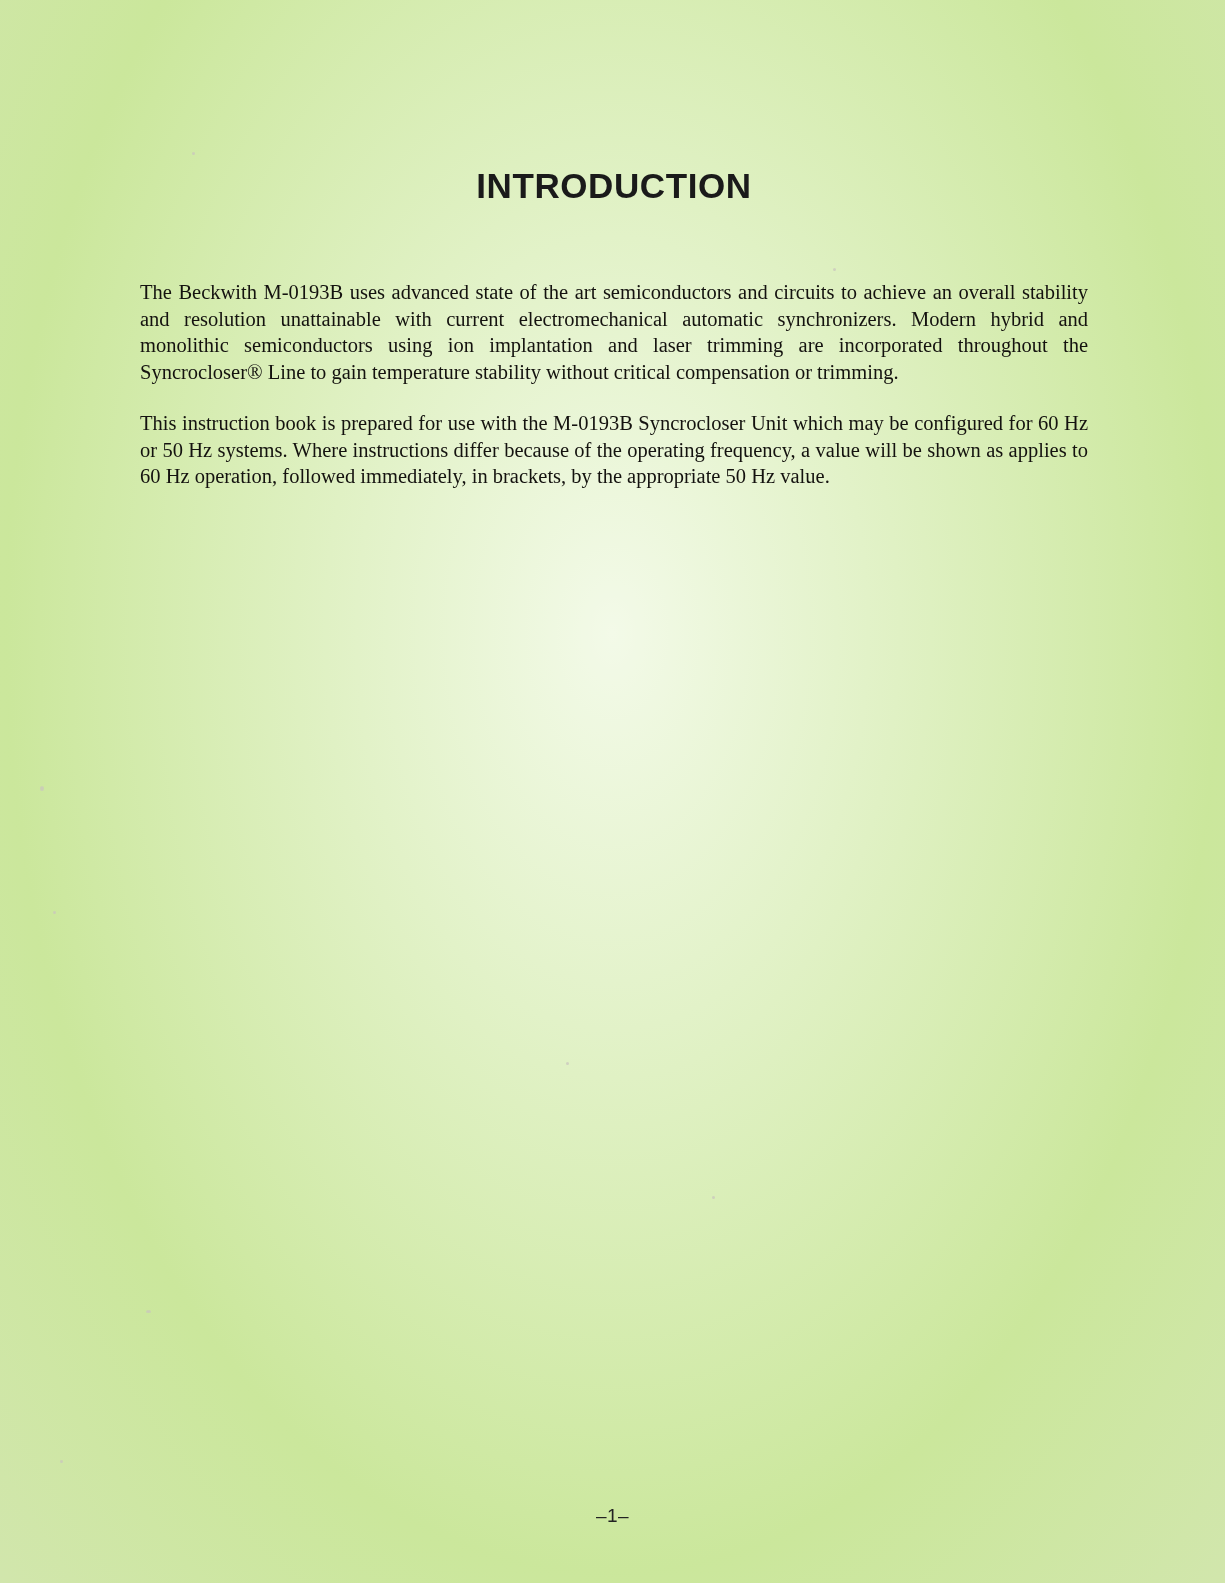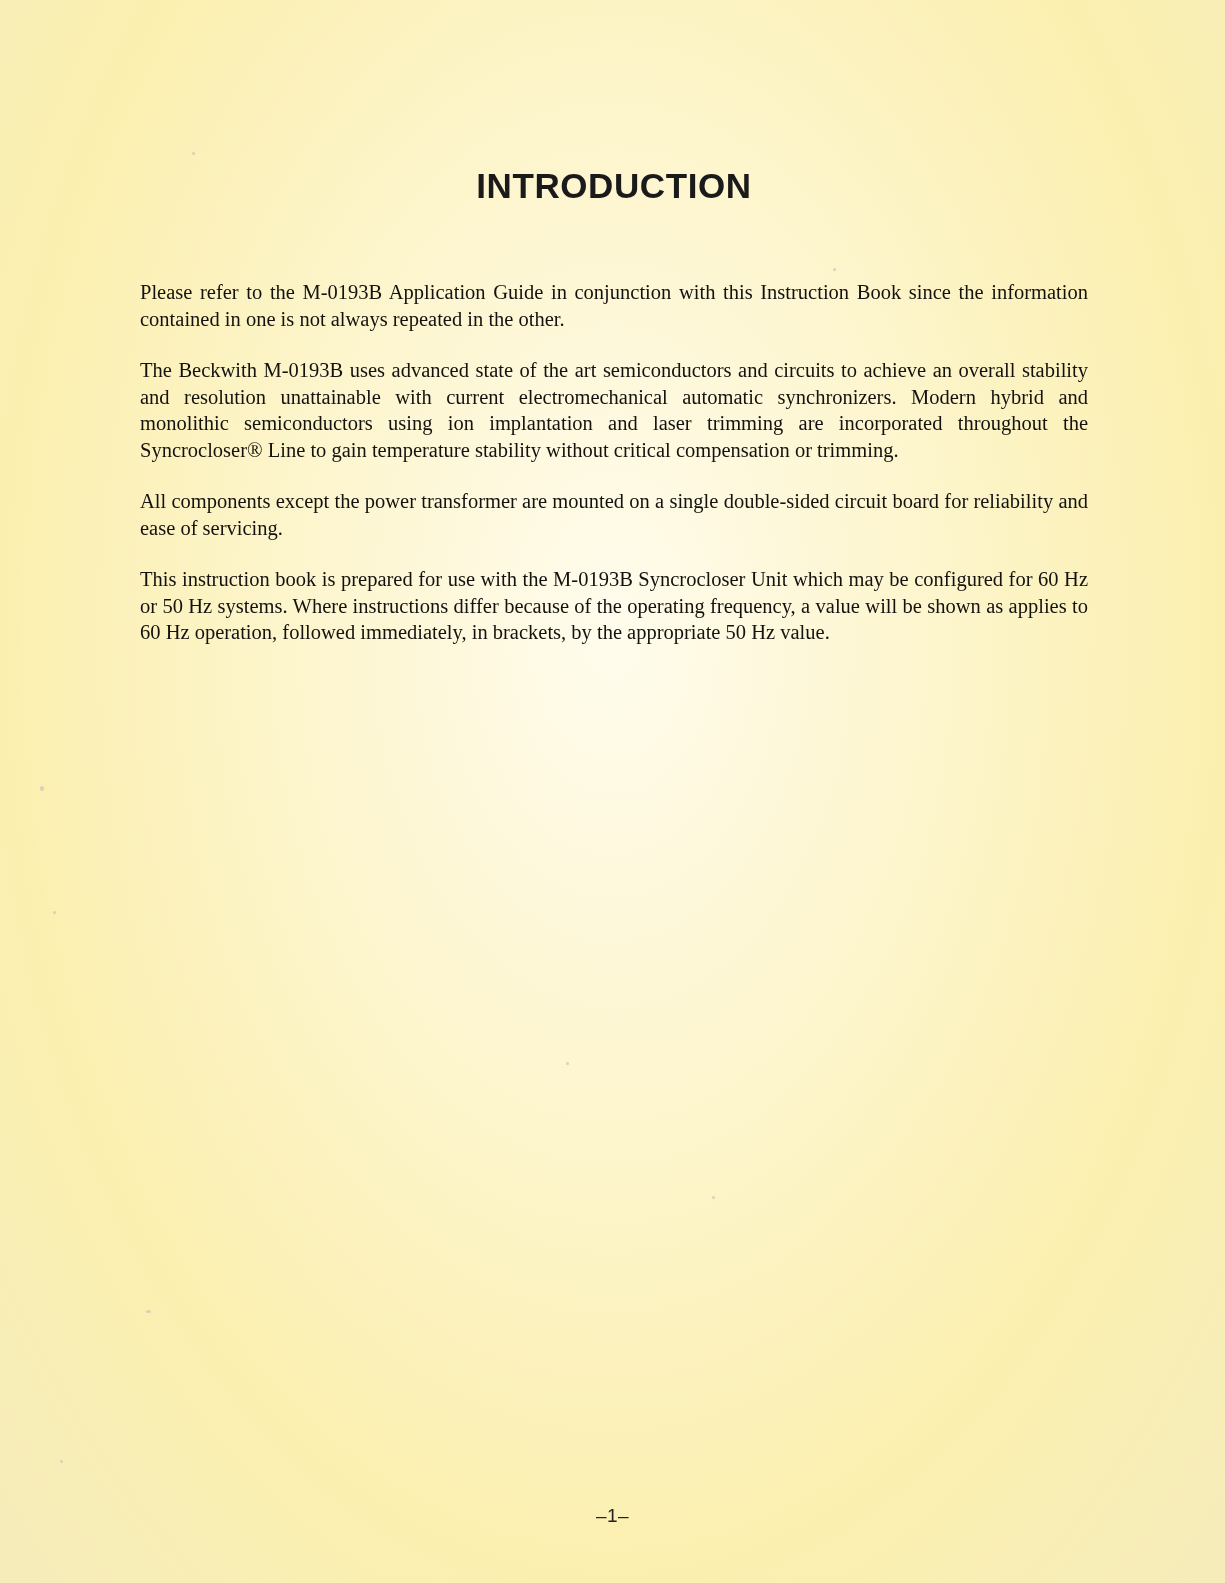--- a/index.html
+++ b/index.html
@@ -11,21 +11,21 @@
     width: 1225px;
     height: 1583px;
     position: relative;
     font-family: "Liberation Serif", serif;
     color: #111111;
     overflow: hidden;
   }
   .page {
     position: absolute;
     inset: 0;
-    background: #fde047;
+    background: #84cc16;
   }
   
   .page::before {
     content: "";
     position: absolute;
     inset: 0;
     background:
       radial-gradient(ellipse at 50% 40%, rgba(255,255,255,0.9) 0%, rgba(250,249,245,0.6) 70%, rgba(242,241,236,0.7) 100%);
     pointer-events: none;
   }
@@ -96,23 +96,21 @@
   <div class="speck" style="left:566px; top:1062px; width:3px; height:3px;"></div>
   <div class="speck" style="left:712px; top:1196px; width:3px; height:3px;"></div>
   <div class="speck" style="left:146px; top:1310px; width:5px; height:3px;"></div>
   <div class="speck" style="left:60px; top:1460px; width:3px; height:3px;"></div>
 
   <div class="content">
 
     <h1 class="doc-title">INTRODUCTION</h1>
 
     <div class="body-text">
-      <p class="para">Please refer to the M-0193B Application Guide in conjunction with this Instruction Book since the information contained in one is not always repeated in the other.</p>
       <p class="para">The Beckwith M-0193B uses advanced state of the art semiconductors and circuits to achieve an overall stability and resolution unattainable with current electromechanical automatic synchronizers. Modern hybrid and monolithic semiconductors using ion implantation and laser trimming are incorporated throughout the Syncrocloser® Line to gain temperature stability without critical compensation or trimming.</p>
-      <p class="para">All components except the power transformer are mounted on a single double-sided circuit board for reliability and ease of servicing.</p>
       <p class="para">This instruction book is prepared for use with the M-0193B Syncrocloser Unit which may be configured for 60 Hz or 50 Hz systems. Where instructions differ because of the operating frequency, a value will be shown as applies to 60 Hz operation, followed immediately, in brackets, by the appropriate 50 Hz value.</p>
     </div>
 
   </div>
 
   <div class="page-number">–1–</div>
 
 </div>
 
 </body></html>

